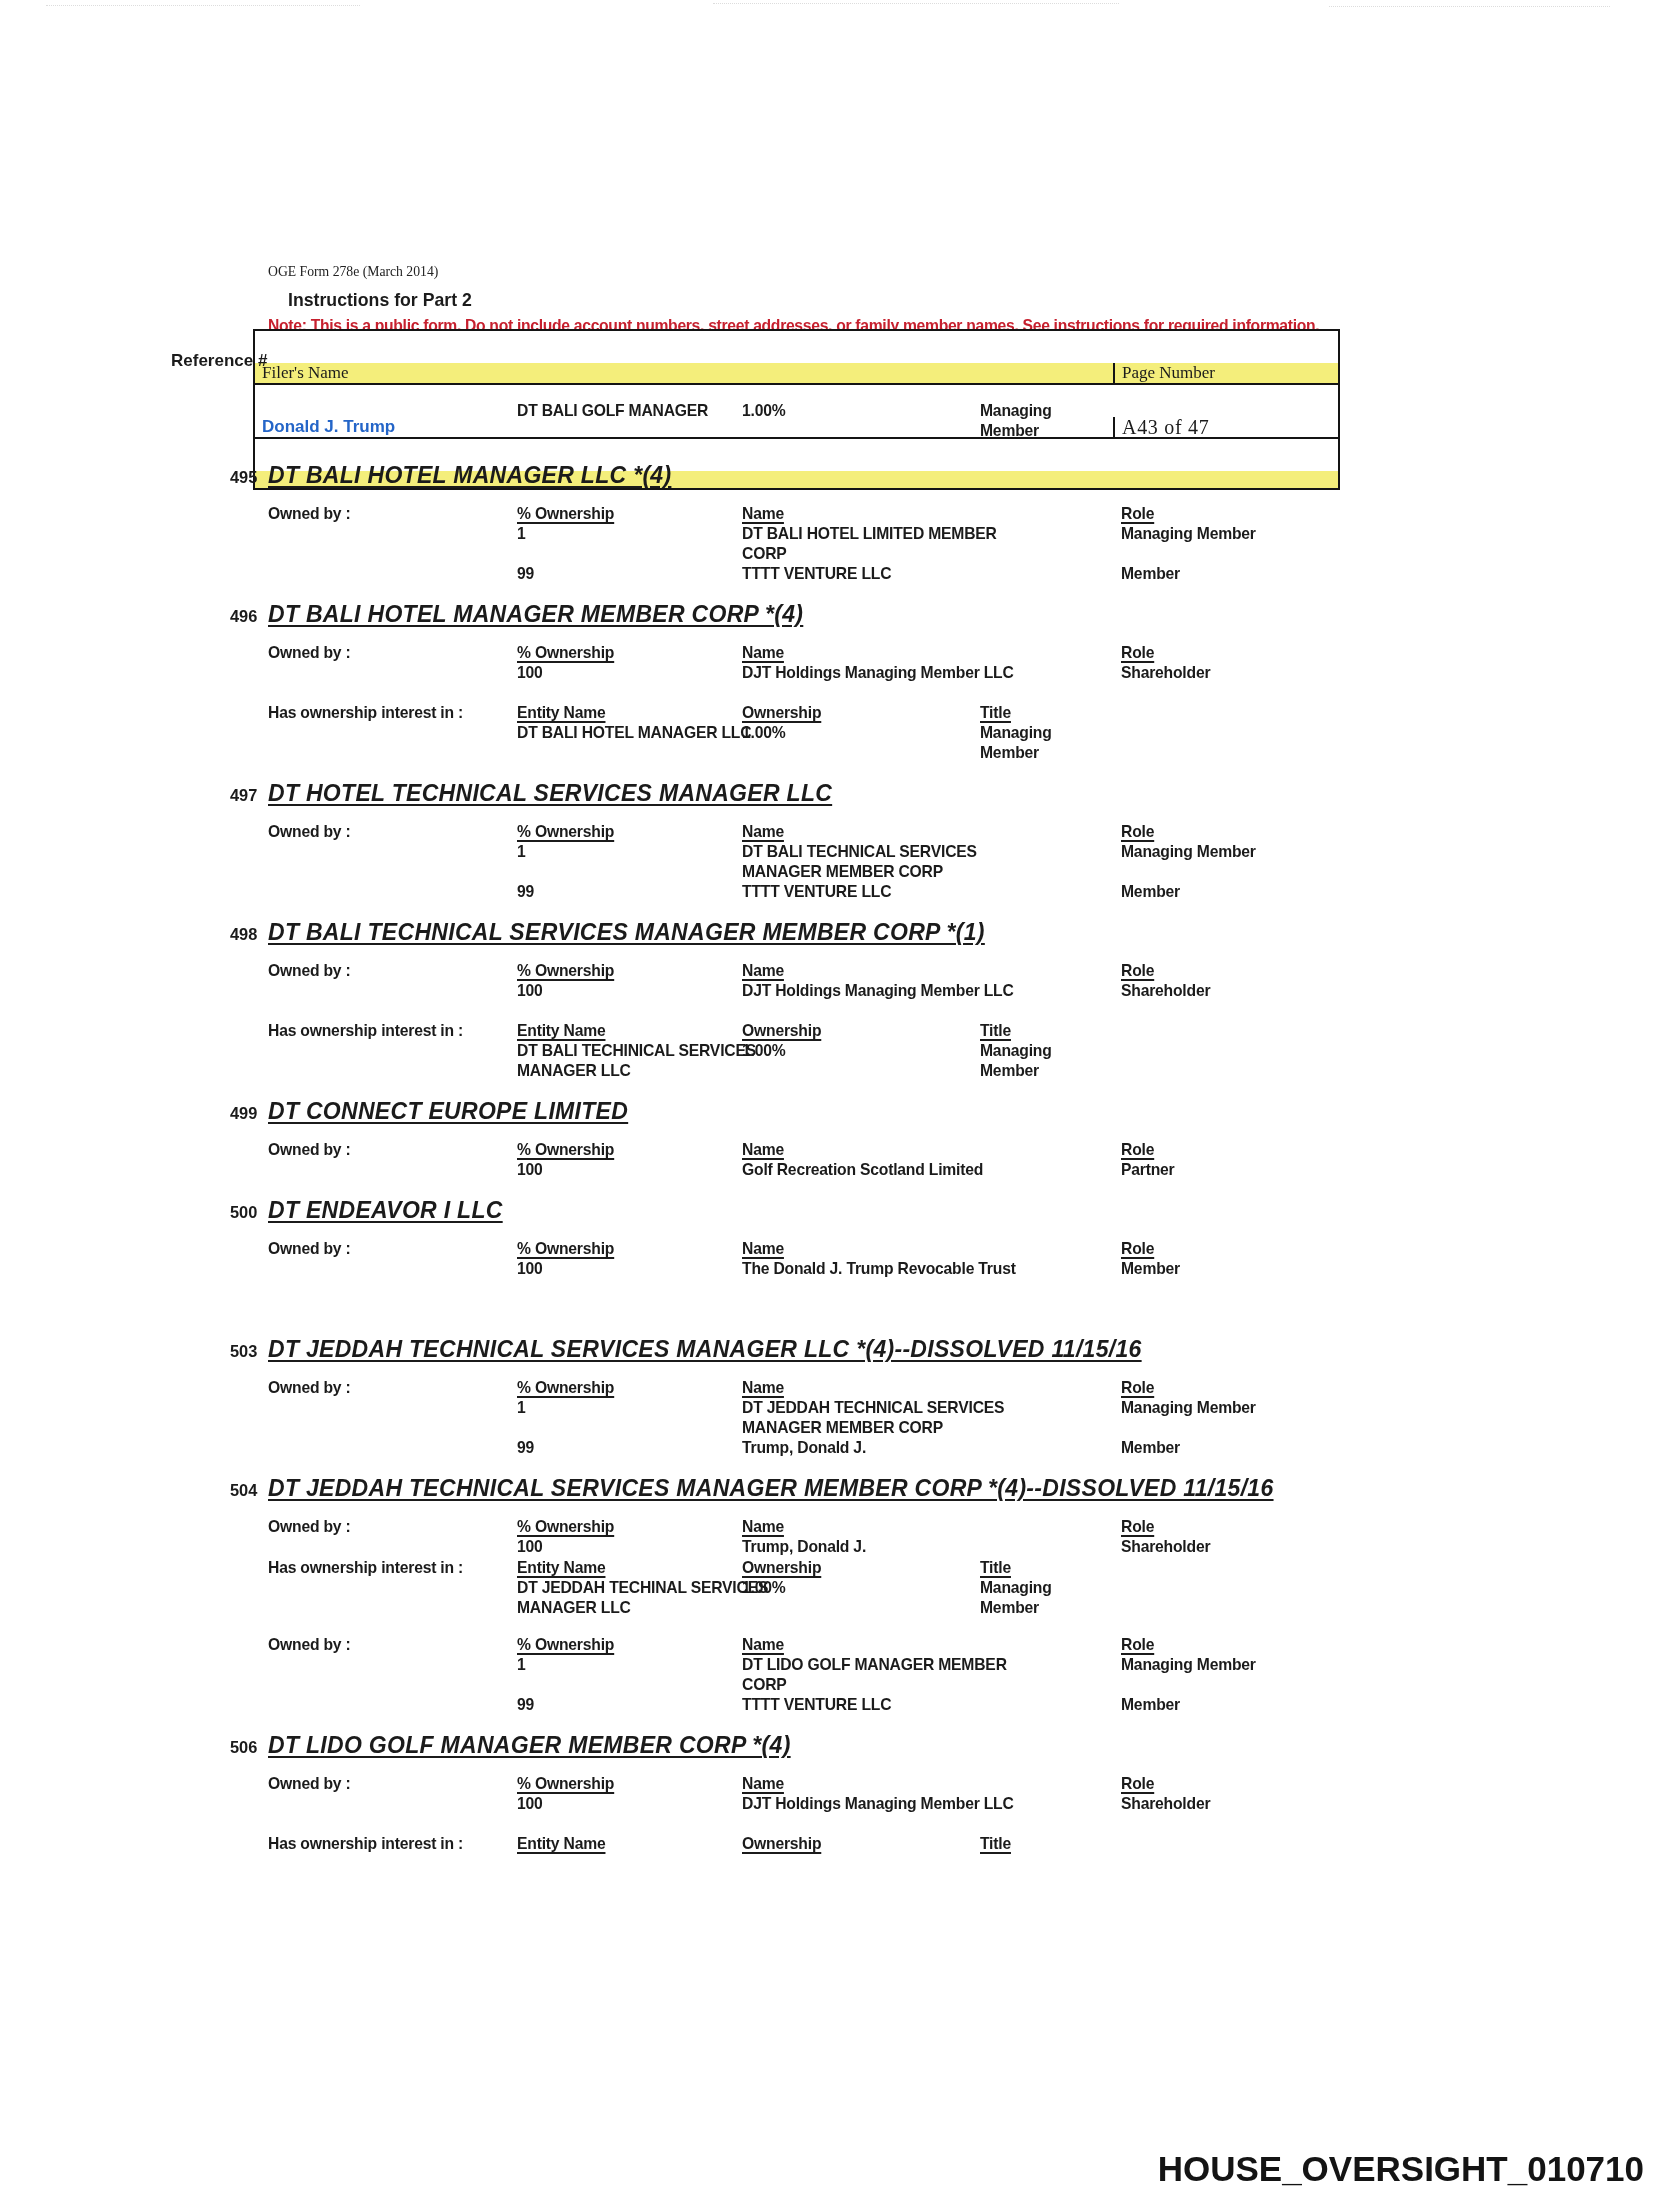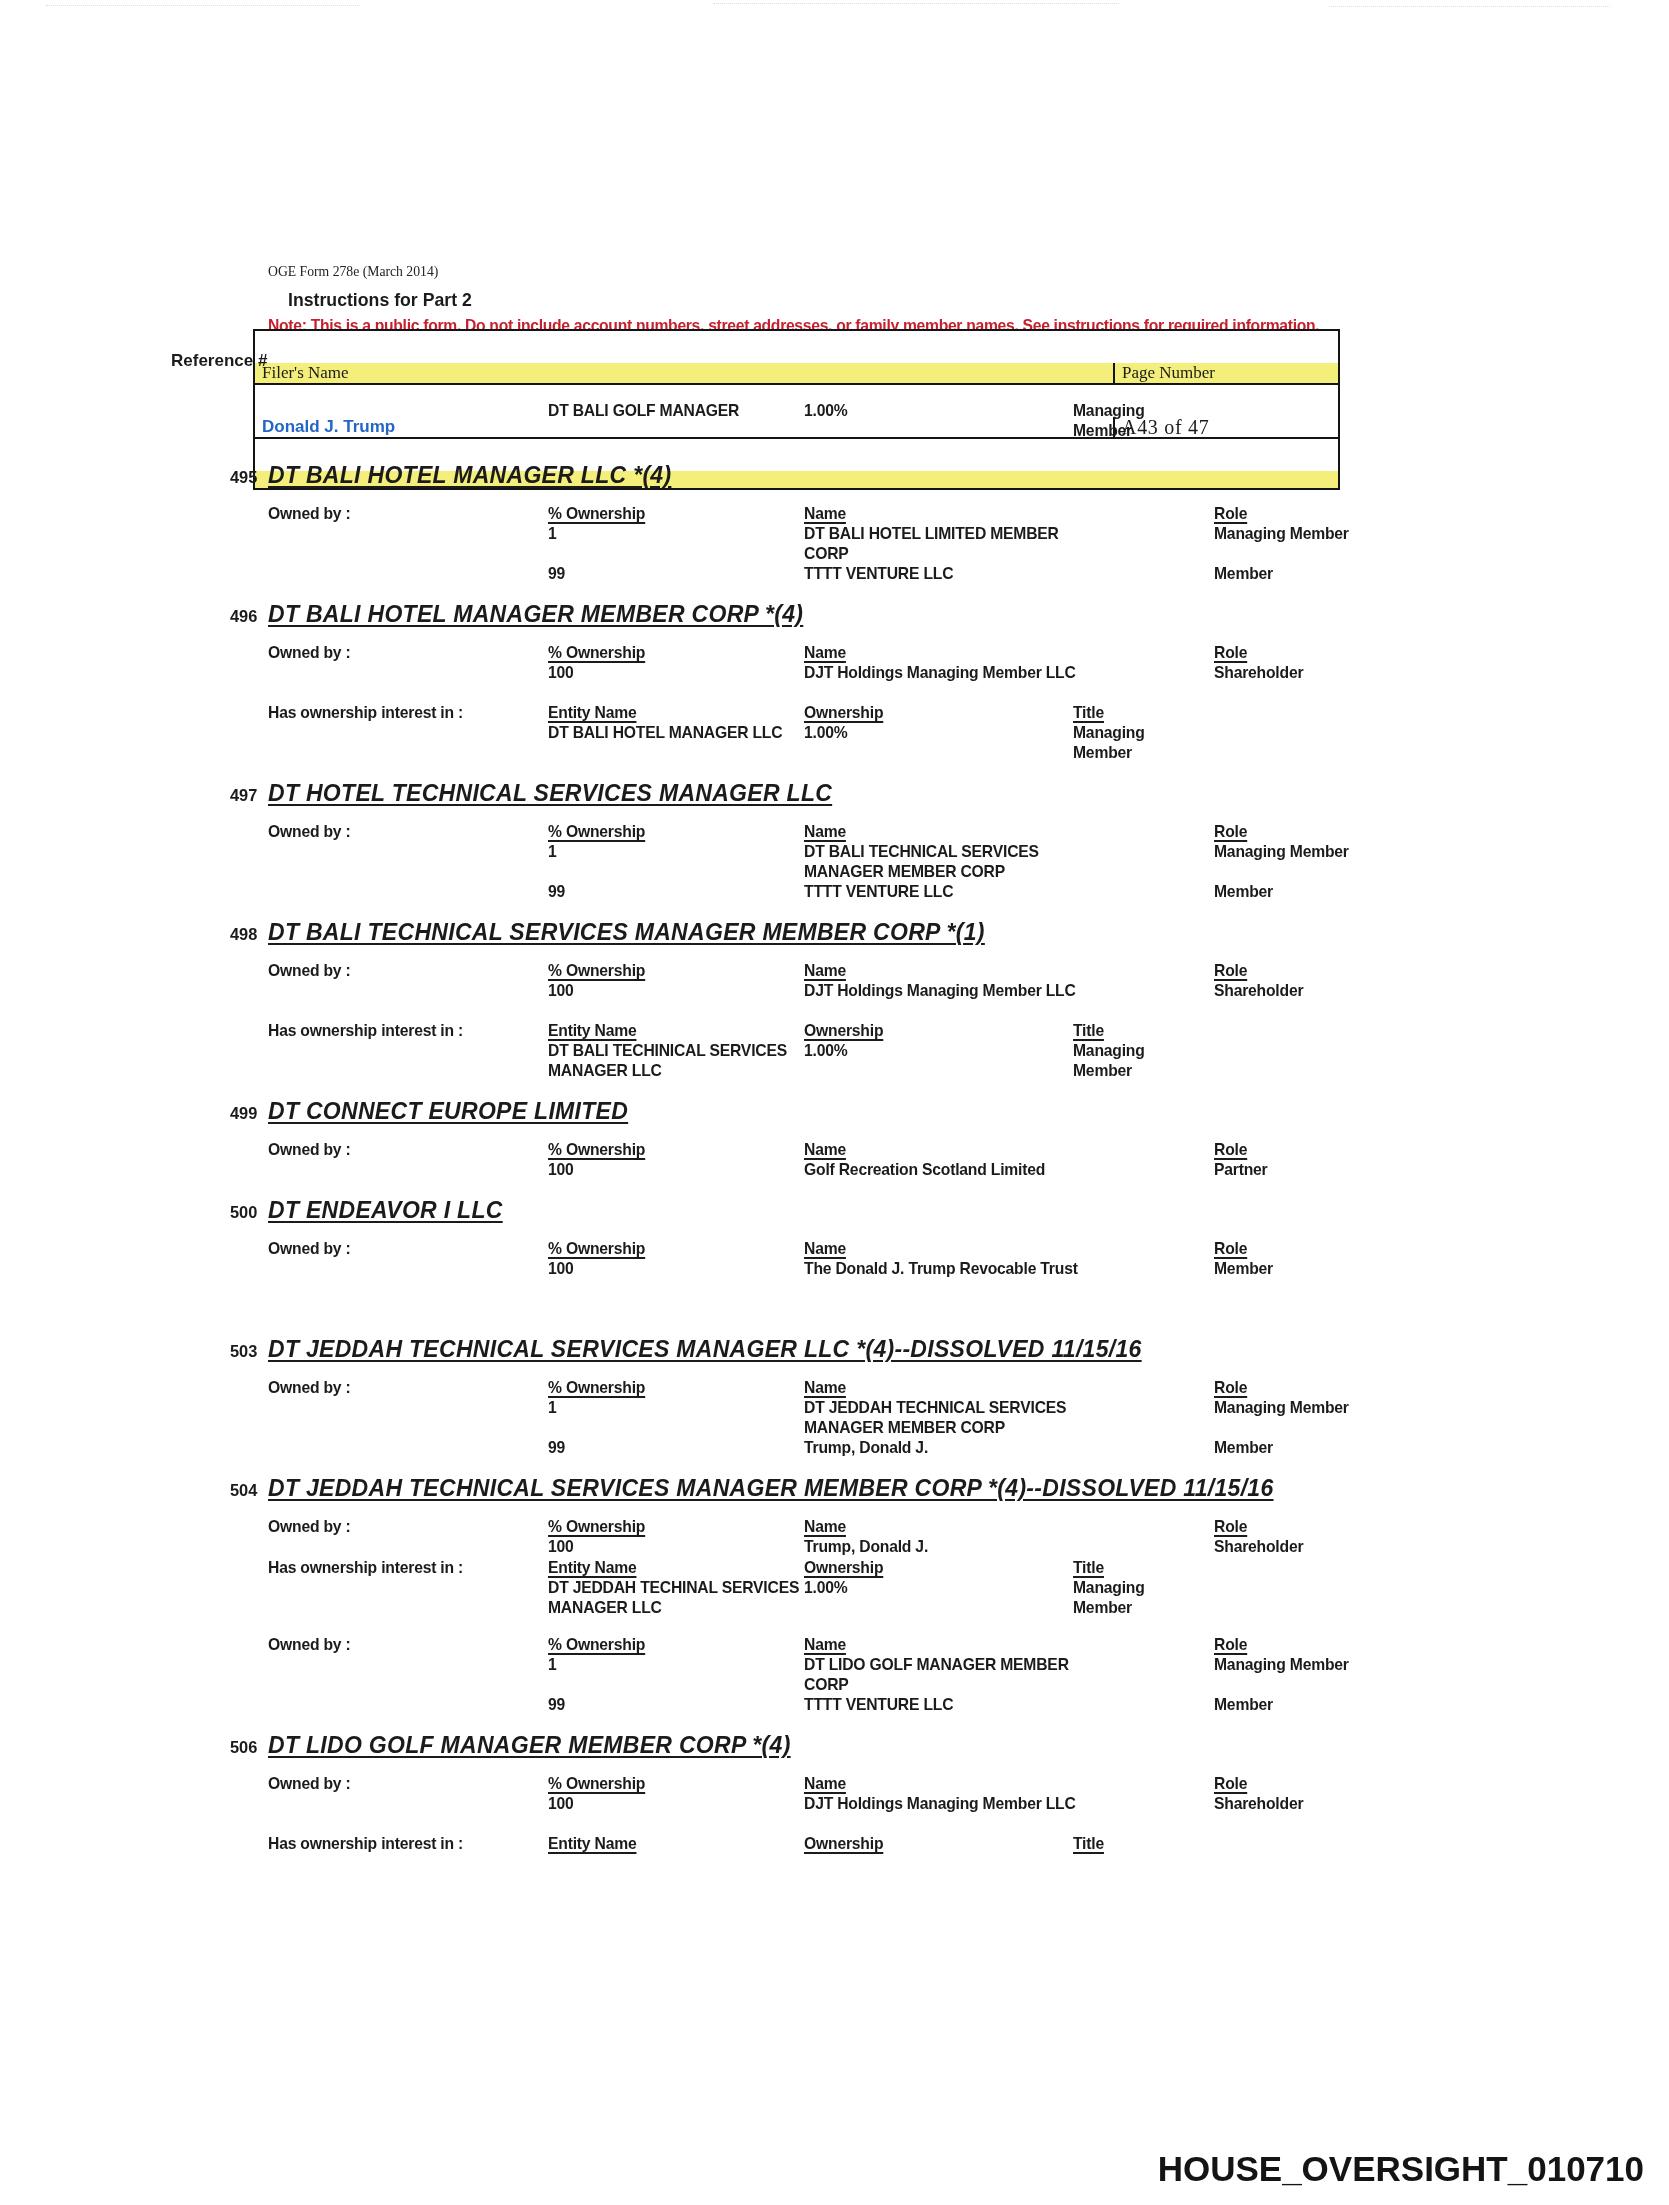--- a/index.html
+++ b/index.html
@@ -32,21 +32,21 @@
   .ft-r2 .ft-cell { height:20px; line-height:20px; background:#ffffff; }
   .ft-r3 .ft-cell { height:17px; background:#f4ee7b; }
   .filer-name { font-family:"Liberation Sans", sans-serif; font-weight:700; font-size:17px; color:#2465c8; }
   .page-num-value { font-size:20px; letter-spacing:0.7px; }
 
   .reference-label { position:absolute; left:171px; top:351px; font-size:17px; font-weight:700; }
 
   
   .sections { position:absolute; left:0; top:401px; width:1669px; }
 
-  .grid { display:grid; margin-left:268px;gap:31px; }
+  .grid { display:grid; margin-left:268px; }
   .grid.owned    { grid-template-columns:249px 225px 379px 1fr; }
   .grid.interest { grid-template-columns:249px 225px 238px 1fr; }
   .cell { font-size:15.7px; font-weight:700; line-height:20px; letter-spacing:-0.2px; white-space:nowrap; }
   .cell .ln { line-height:20px; }
   .cell.hdr { text-decoration:underline; text-decoration-thickness:1.6px; text-underline-offset:2.6px; }
 
   .section { margin-top:17px; }
   .section.first { margin-top:21px; }
   .section.extra-gap { margin-top:57px; }
 

